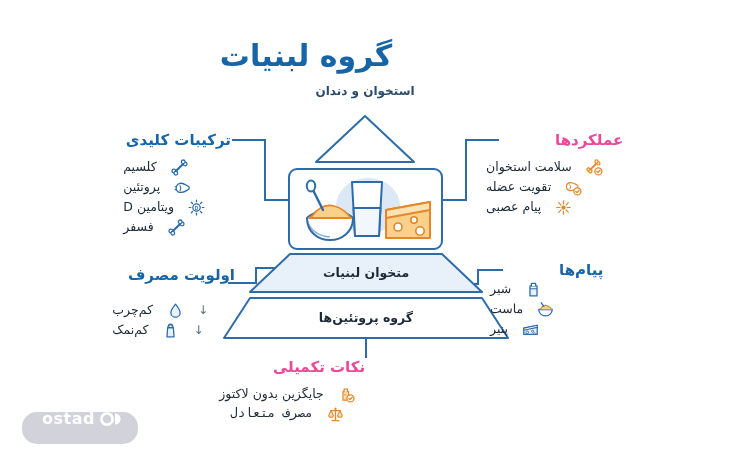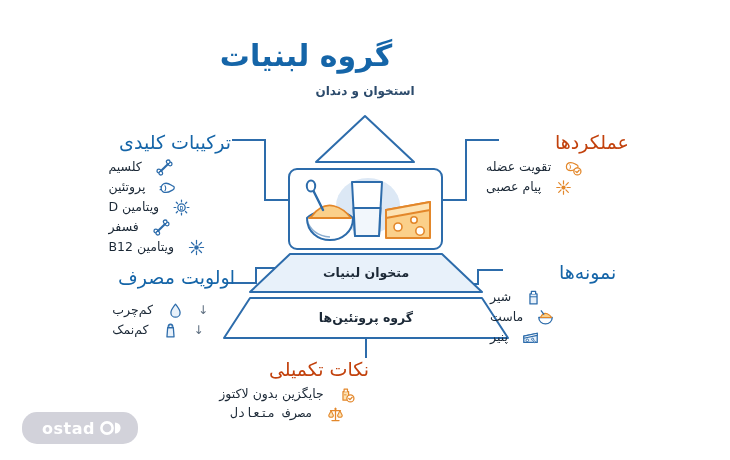--- a/index.html
+++ b/index.html
@@ -31,26 +31,26 @@
     position:absolute; top:84px; left:0; width:730px;
     text-align:center;
     font-size:12px; font-weight:bold;
     color:#2b4a6b;
     direction:rtl;
   }
 
   
   .sec-head {
     position:absolute;
-    font-size:19px; font-weight:normal;
+    font-size:15px; font-weight:bold;
     color:#1565a8;
     white-space:nowrap;
     direction:rtl;
   }
-  .sec-head.orange { color:#c2410c; }
+  .sec-head.orange { color:#ec4899; }
 
   
   .items { position:absolute; direction:rtl; }
   .item {
     display:flex; align-items:center;
     gap:14px;
     font-size:12.5px;
     color:#1b2836;
     line-height:1;
     height:20px;
@@ -85,21 +85,21 @@
     direction:rtl;
     pointer-events:none;
   }
 
   
   .logo {
     position:absolute; left:22px; top:412px;
     width:116px; height:18px;
     background:#d2d2da;
     border-radius:15px;
-    display:flex; align-items:center; gap:5px;
+    display:flex; align-items:flex-end; gap:5px;
     padding:16px 12px;
   }
   .logo-text {
     font-size:16px; font-weight:bold; color:#ffffff;
     letter-spacing:0.5px; direction:ltr;
   }
 </style>
 </head>
 <body>
 
@@ -199,40 +199,36 @@
     <div class="item">
       <span class="lbl">فسفر</span>
       <svg class="ico" viewBox="0 0 24 24">
         <path d="M5.5,18.5 L18.5,5.5" stroke="#2d6cab" stroke-width="3" stroke-linecap="round" fill="none"></path>
         <circle cx="4" cy="17" r="2.6" fill="#ffffff" stroke="#2d6cab" stroke-width="1.8"></circle>
         <circle cx="6.8" cy="20" r="2.6" fill="#ffffff" stroke="#2d6cab" stroke-width="1.8"></circle>
         <circle cx="20" cy="7" r="2.6" fill="#ffffff" stroke="#2d6cab" stroke-width="1.8"></circle>
         <circle cx="17.2" cy="4" r="2.6" fill="#ffffff" stroke="#2d6cab" stroke-width="1.8"></circle>
       </svg>
     </div>
-    <div class="item">
-      <span class="lbl">ویتامین B12</span>
-      <svg class="ico" viewBox="0 0 24 24">
-        <circle cx="12" cy="12" r="3.2" fill="#2d6cab"></circle>
-        <g stroke="#2d6cab" stroke-width="1.7" stroke-linecap="round">
-          <path d="M12,2 L12,7"></path>
-            <path d="M12,17 L12,22"></path>
-          <path d="M2,12 L7,12"></path>
-            <path d="M17,12 L22,12"></path>
-          <path d="M4.9,4.9 L8.5,8.5"></path>
-            <path d="M15.5,15.5 L19.1,19.1"></path>
-          <path d="M19.1,4.9 L15.5,8.5"></path>
-            <path d="M8.5,15.5 L4.9,19.1"></path>
-        </g>
-      </svg>
-    </div>
   </div>
 
   <div class="sec-head orange" style="left:555px; top:131px;">عملکردها</div>
   <div class="items align-right" style="left:486px; top:157px;">
+    <div class="item">
+      <span class="lbl">سلامت استخوان</span>
+      <svg class="ico" viewBox="0 0 24 24">
+        <path d="M5,16 L16,5" stroke="#e3872a" stroke-width="2.6" stroke-linecap="round" fill="none"></path>
+        <circle cx="3.6" cy="14.8" r="2.3" fill="#ffffff" stroke="#e3872a" stroke-width="1.7"></circle>
+        <circle cx="6.2" cy="17.4" r="2.3" fill="#ffffff" stroke="#e3872a" stroke-width="1.7"></circle>
+        <circle cx="17.4" cy="6.2" r="2.3" fill="#ffffff" stroke="#e3872a" stroke-width="1.7"></circle>
+        <circle cx="14.8" cy="3.6" r="2.3" fill="#ffffff" stroke="#e3872a" stroke-width="1.7"></circle>
+        <circle cx="17.5" cy="17.5" r="5" fill="#ffffff" stroke="#e3872a" stroke-width="1.8"></circle>
+        <path d="M15.2,17.6 L16.9,19.3 L20,15.9" fill="none" stroke="#e3872a" stroke-width="1.8" stroke-linecap="round" stroke-linejoin="round"></path>
+      </svg>
+    </div>
     <div class="item">
       <span class="lbl">تقویت عضله</span>
       <svg class="ico" viewBox="0 0 24 24">
         <path d="M2,11 C2,7.6 4.6,5 8.2,5 C12.6,5 14.4,7.6 17,8.4 C18.8,9 18.8,12 17,12.9 C14.4,14.1 12.6,16.4 8.2,16.4 C4.6,16.4 2,14.4 2,11 Z" fill="none" stroke="#e3872a" stroke-width="1.7" stroke-linejoin="round"></path>
         <path d="M6.4,7.8 C8.2,9.6 8.2,12.8 6.4,14.6" fill="none" stroke="#e3872a" stroke-width="1.4"></path>
         <circle cx="17.5" cy="17.5" r="5" fill="#ffffff" stroke="#e3872a" stroke-width="1.8"></circle>
         <path d="M15.2,17.6 L16.9,19.3 L20,15.9" fill="none" stroke="#e3872a" stroke-width="1.8" stroke-linecap="round" stroke-linejoin="round"></path>
       </svg>
     </div>
     <div class="item">
@@ -268,22 +264,22 @@
         <path d="M8,8 L16,8 L17,21 L7,21 Z" fill="#e8f1fa" stroke="#2d6cab" stroke-width="1.8" stroke-linejoin="round"></path>
         <path d="M8.6,8 C8.6,5 9.9,3 12,3 C14.1,3 15.4,5 15.4,8 Z" fill="#ffffff" stroke="#2d6cab" stroke-width="1.8" stroke-linejoin="round"></path>
         <circle cx="10.6" cy="5.4" r="0.8" fill="#2d6cab"></circle>
         <circle cx="13.4" cy="5.4" r="0.8" fill="#2d6cab"></circle>
         <circle cx="12" cy="4" r="0.8" fill="#2d6cab"></circle>
       </svg>
       <span class="arrow">↓</span>
     </div>
   </div>
 
-  <div class="sec-head" style="left:559px; top:261px;">نمونه‌ها</div>
-  <div class="items align-right" style="left:490px; top:287px;">
+  <div class="sec-head" style="left:559px; top:261px;">پیام‌ها</div>
+  <div class="items align-right" style="left:490px; top:279px;font-family:Liberation Serif, serif;">
     <div class="item">
       <span class="lbl">شیر</span>
       <svg class="ico" viewBox="0 0 24 24">
         <path d="M7,7 L17,7 L17,21 L7,21 Z" fill="#e8f1fa" stroke="#2d6cab" stroke-width="1.8" stroke-linejoin="round"></path>
         <path d="M9,7 L9,3.5 L15,3.5 L15,7" fill="#ffffff" stroke="#2d6cab" stroke-width="1.8" stroke-linejoin="round"></path>
         <path d="M7,11 L17,11" stroke="#2d6cab" stroke-width="1.4"></path>
       </svg>
     </div>
     <div class="item">
       <span class="lbl">ماست</span>

